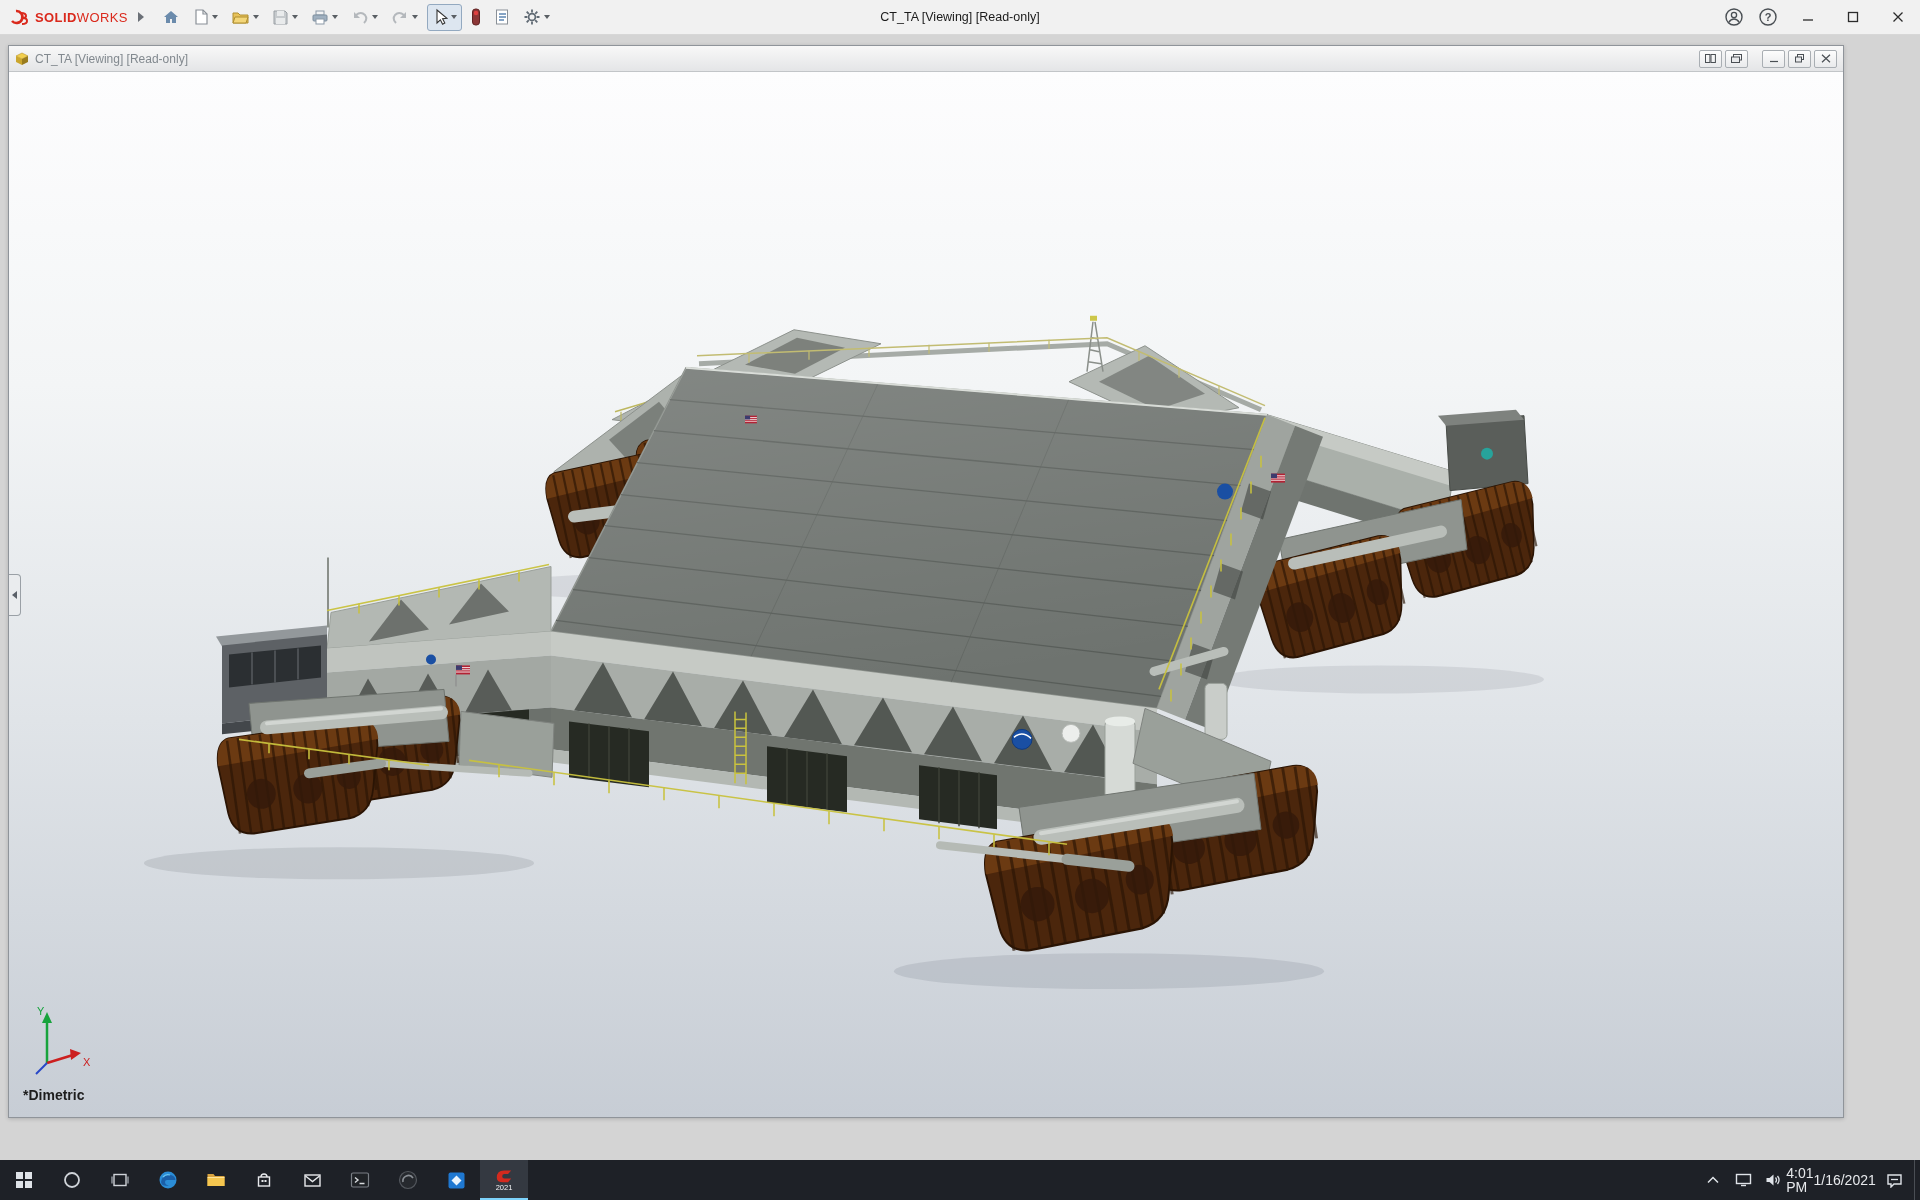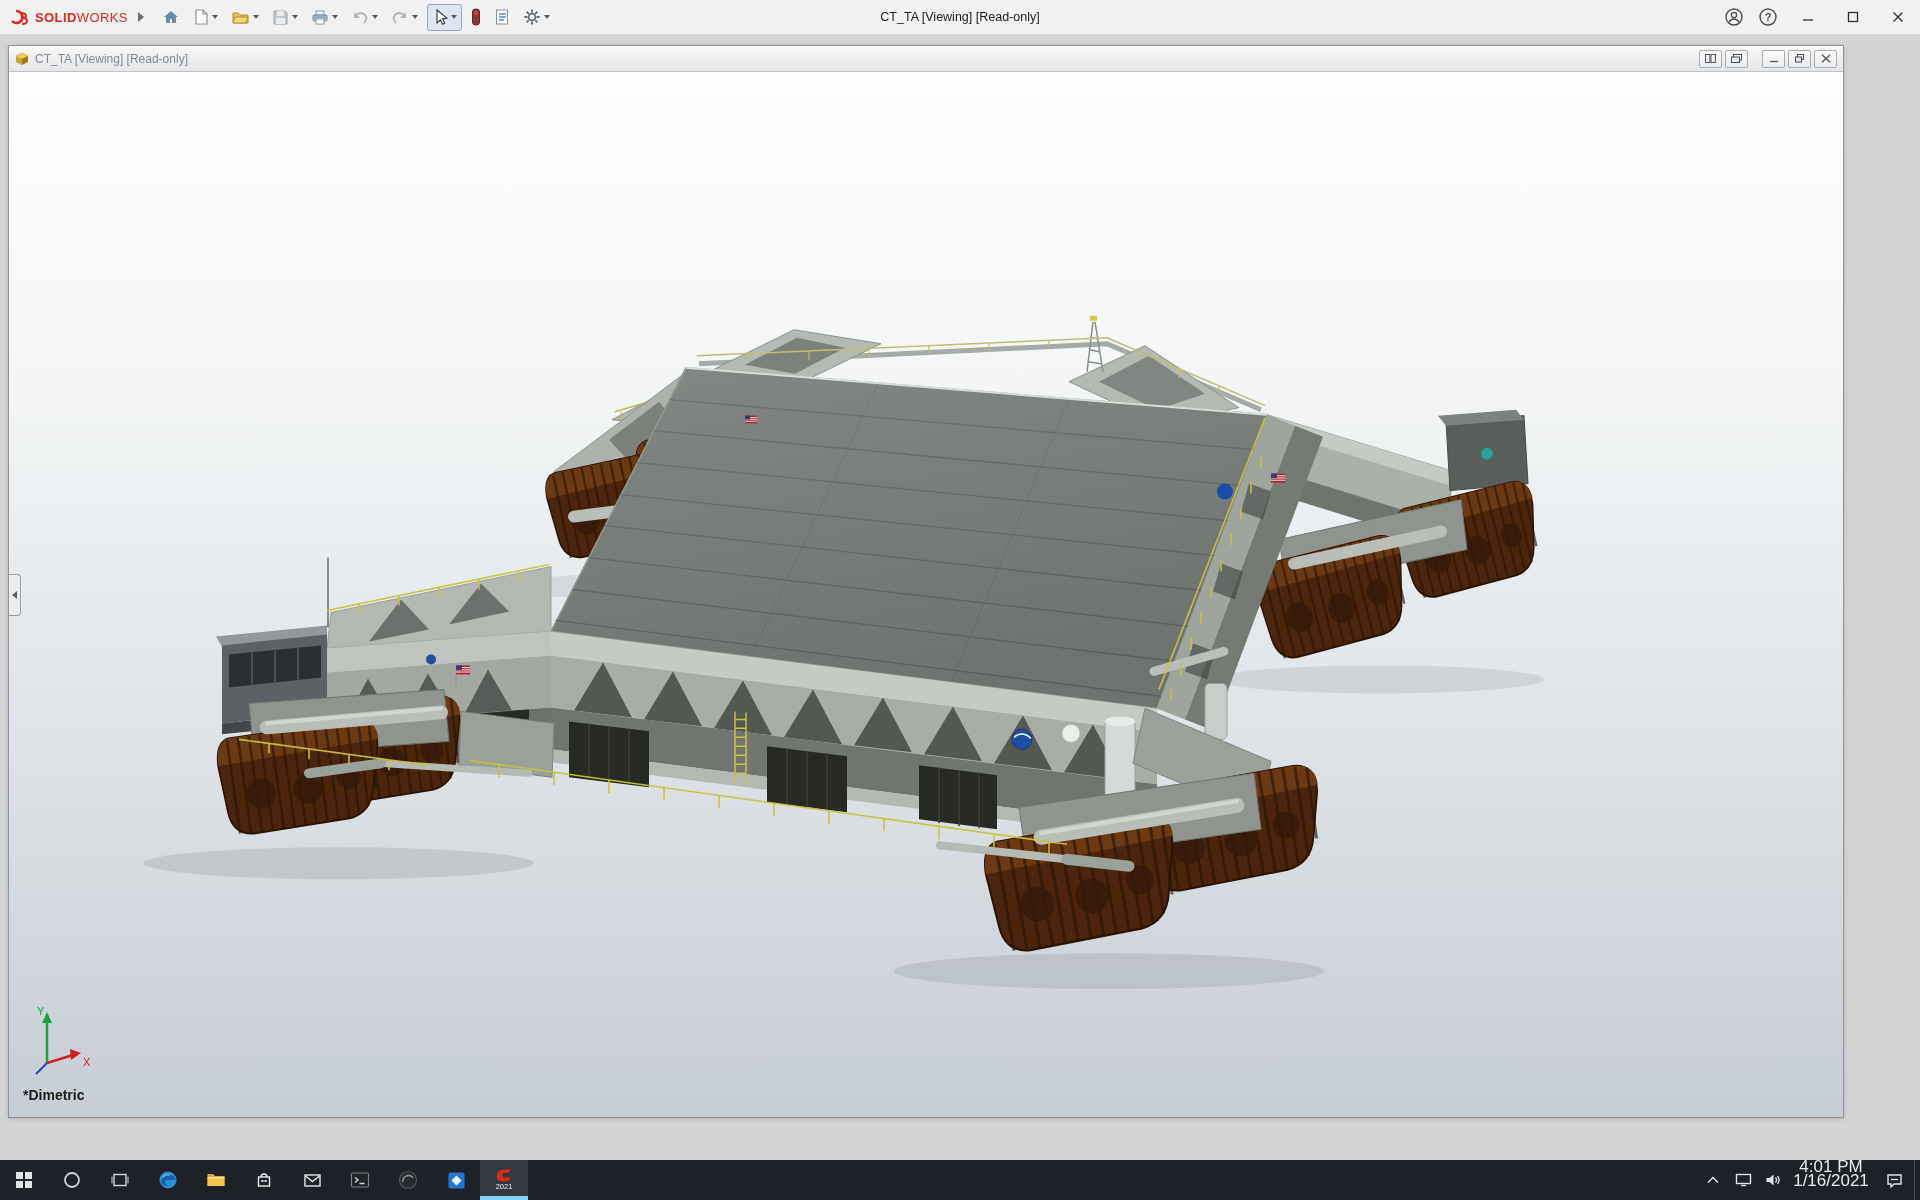--- a/index.html
+++ b/index.html
@@ -42,26 +42,26 @@
     display:flex; align-items:center; justify-content:center; }
   .view-label { position:absolute; left:14px; bottom:14px; font-size:14px; font-weight:700; color:#1d1d1d; }
 
   
   .taskbar { position:relative; height:40px; background:#1e2127; display:flex; align-items:stretch; color:#e7e9ec; }
   .tk-btn { width:48px; display:flex; align-items:center; justify-content:center; flex:none; }
   .tk-search { width:344px; background:#30343b; border:1px solid #52565e; display:flex; align-items:center;
     gap:9px; padding:0 12px; flex:none; }
   .tk-search input { background:transparent; border:none; outline:none; color:#c3c8ce; font-size:13px; width:100%;
     font-family:"Liberation Sans",sans-serif; }
-  .tk-sw { background:#343941; border-bottom:4px solid #7dd3fc; flex-direction:column; gap:0; }
+  .tk-sw { background:#343941; border-bottom:2px solid #7dd3fc; flex-direction:column; gap:0; }
   .sw-year { font-size:7.5px; color:#f2f4f6; line-height:8px; }
   .tray { margin-left:auto; display:flex; align-items:stretch; }
   .tray-btn { width:30px; display:flex; align-items:center; justify-content:center; flex:none; }
-  .clock { width:86px; display:flex; flex-direction:column; align-items:center; 
-    font-size:17px; line-height:14px; flex:none; }
+  .clock { width:86px; display:flex; flex-direction:row; align-items:center; justify-content:center;
+    font-size:14px; line-height:14px; flex:none; }
   .show-desktop { width:6px; border-left:1px solid #4a4e54; flex:none; }
 
   .winlogo { display:grid; grid-template-columns:7px 7px; grid-template-rows:7px 7px; gap:1.5px; }
   .winlogo div { background:#dfe3e8; }
 </style>
 </head>
 <body>
 
 <header class="app-titlebar">
   <div class="brand">

